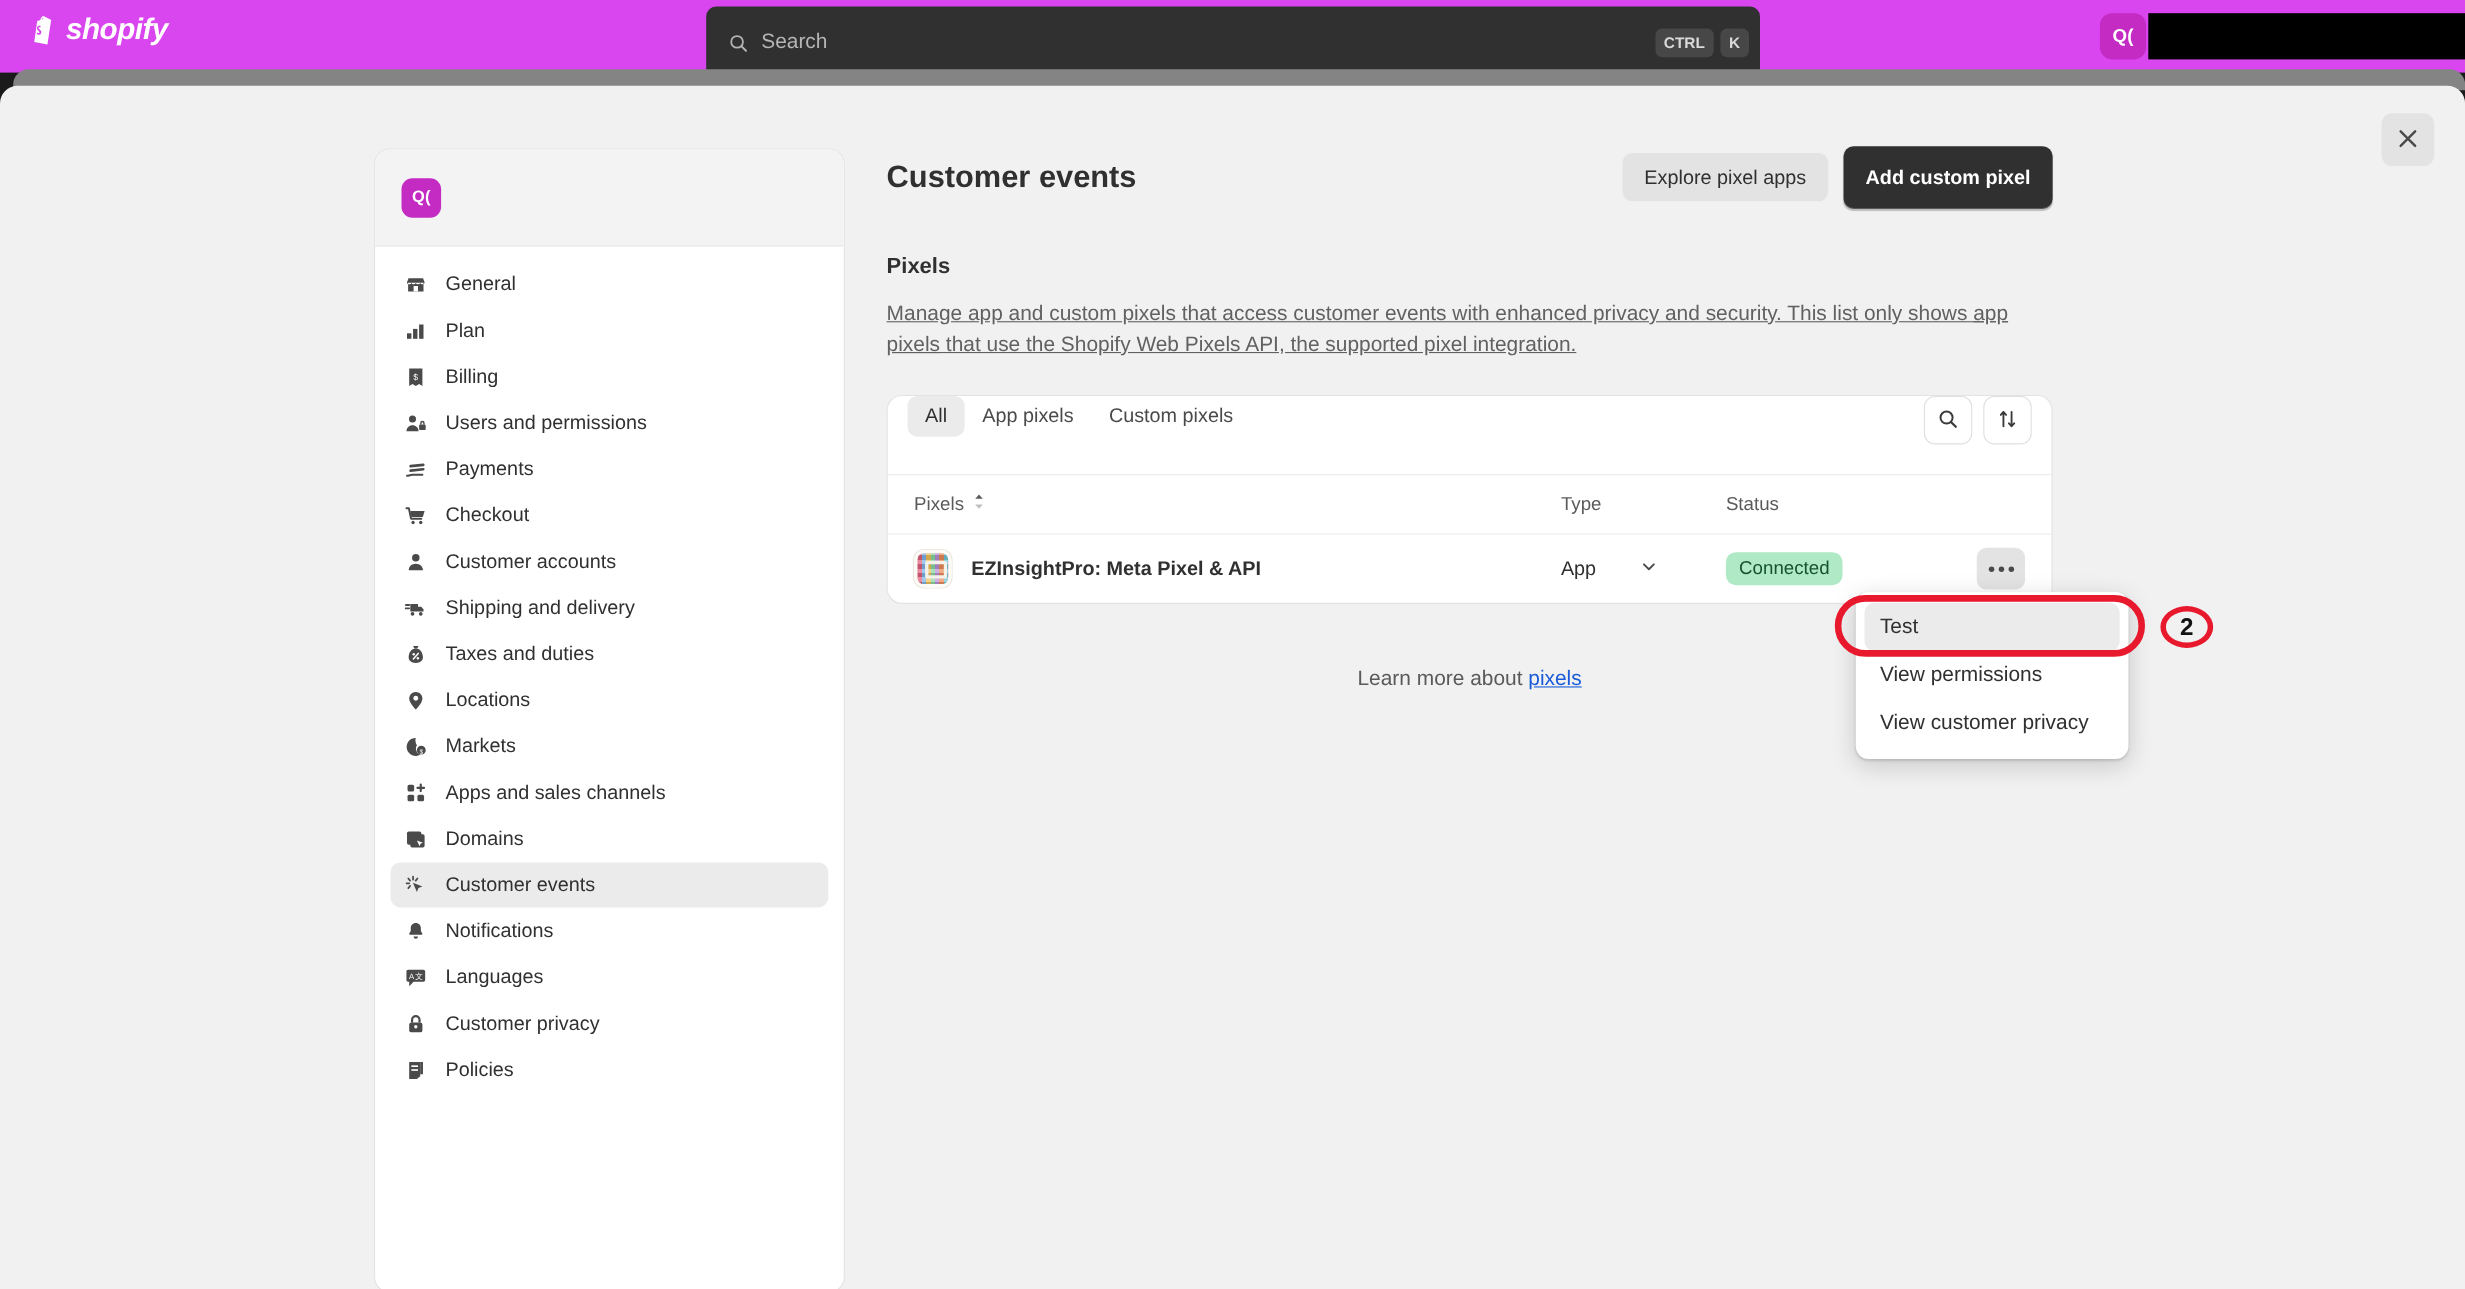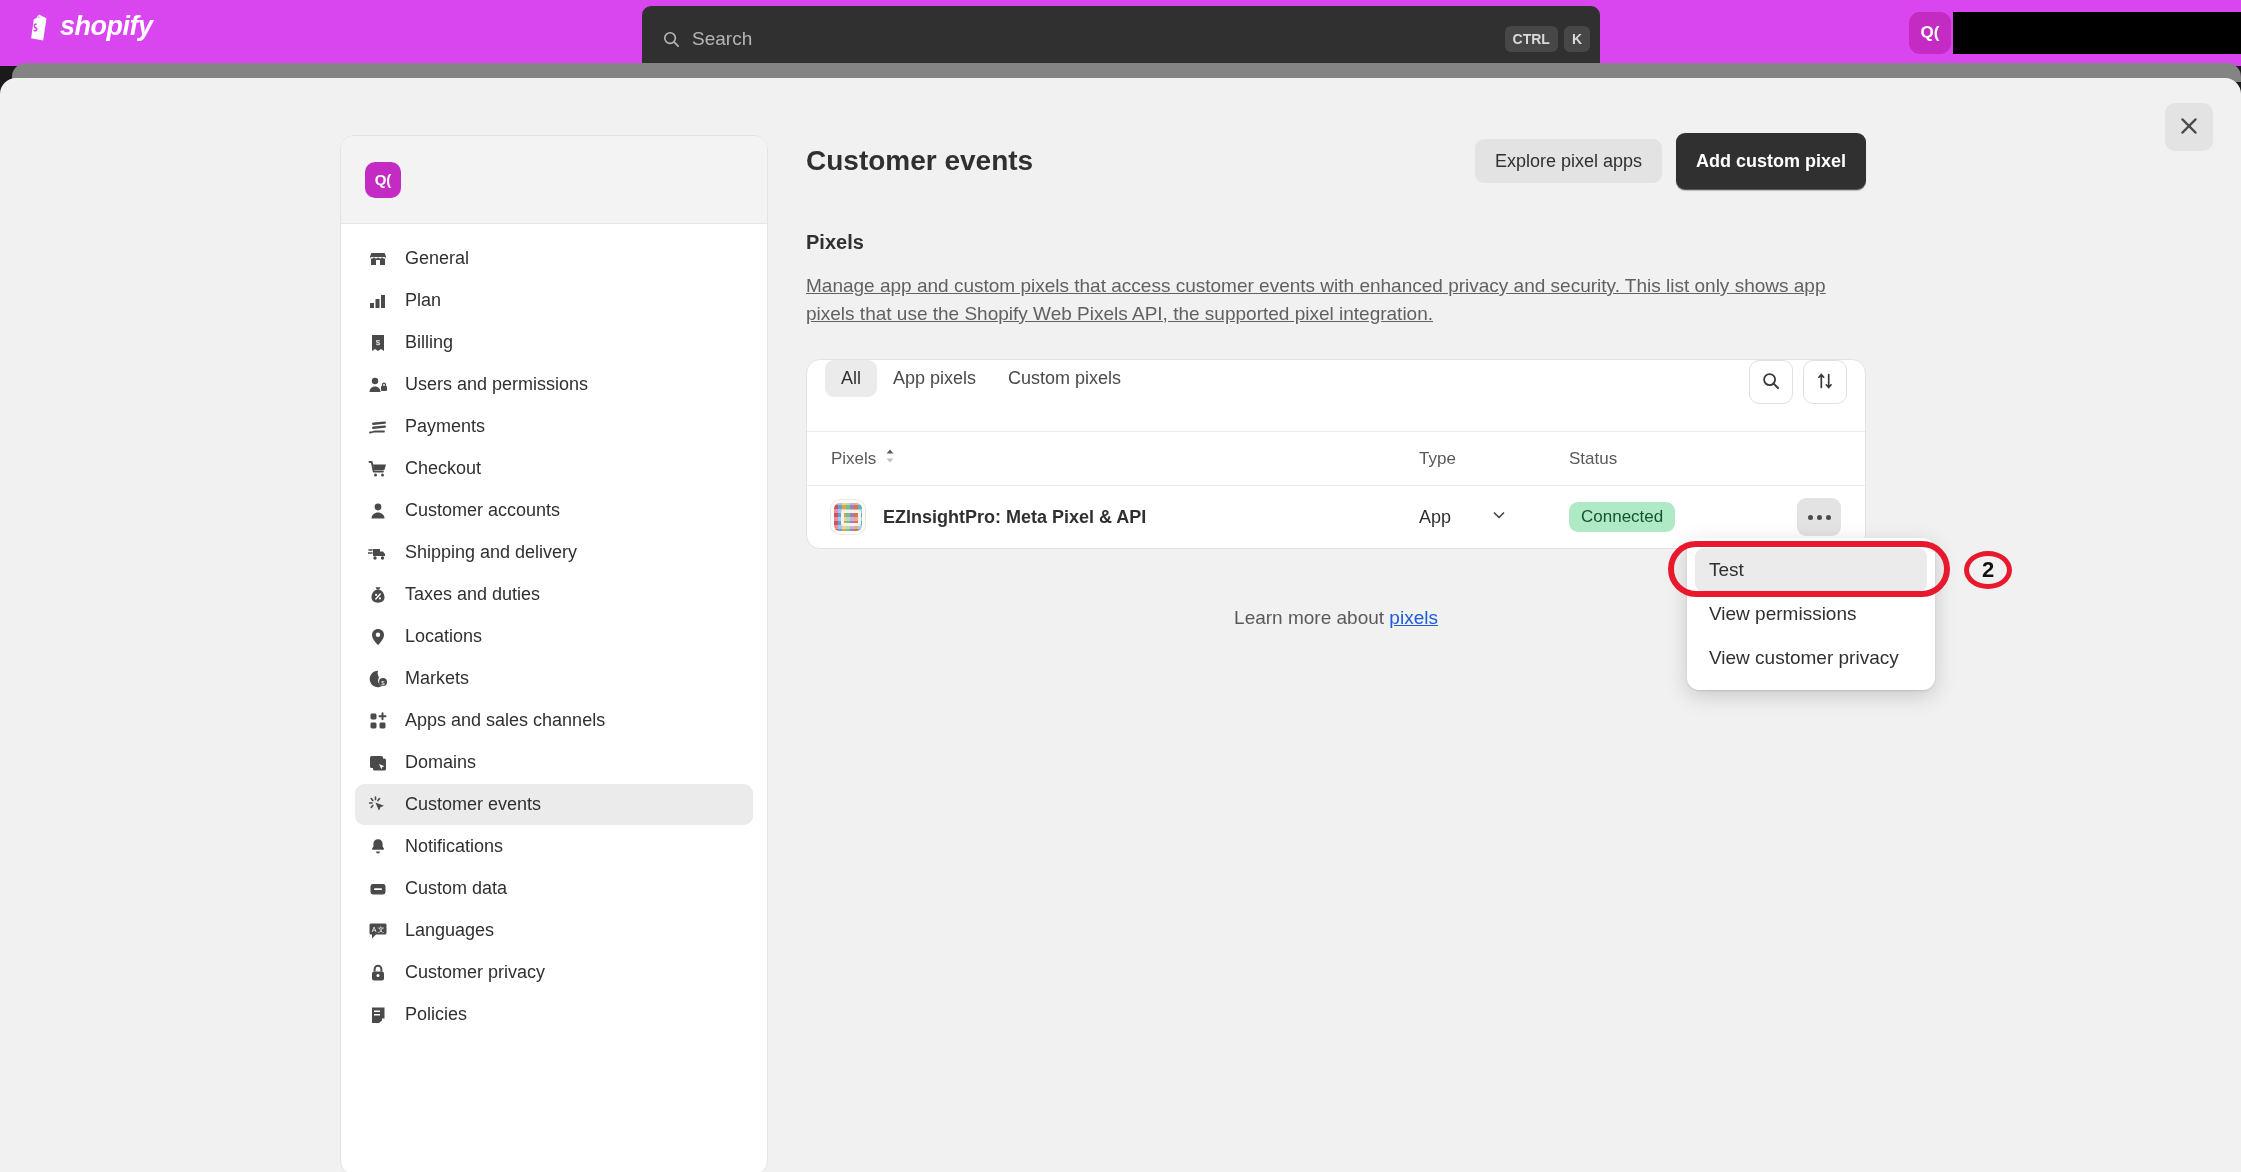--- a/index.html
+++ b/index.html
@@ -409,29 +409,20 @@
         <div class="navitem">
           <span class="nav-ico">
               <svg width="20" height="20" viewBox="0 0 20 20">
                 <path d="M10 2.2c-2.7 0-4.6 2.1-4.6 4.7v2.5l-1.3 2.2c-.3.5 0 1.1.6 1.1h10.6c.6 0 .9-.6.6-1.1l-1.3-2.2V6.9c0-2.6-1.9-4.7-4.6-4.7z" fill="#4a4a4a"></path>
                 <path d="M8 14.4a2 2 0 0 0 4 0z" fill="#4a4a4a"></path>
               </svg>
             </span>
           <span>Notifications</span>
         </div>
 
-        <div class="navitem">
-          <span class="nav-ico">
-              <svg width="20" height="20" viewBox="0 0 20 20">
-                <rect x="2.5" y="5" width="15" height="10.5" rx="2.4" fill="#4a4a4a"></rect>
-                <rect x="6" y="9.2" width="8" height="1.9" rx="0.9" fill="#fff"></rect>
-              </svg>
-            </span>
-          <span>Custom data</span>
-        </div>
 
         <div class="navitem">
           <span class="nav-ico">
               <svg width="20" height="20" viewBox="0 0 20 20">
                 <path d="M3 2.5h14c.8 0 1.5.7 1.5 1.5v8c0 .8-.7 1.5-1.5 1.5H8l-4 4v-4H3c-.8 0-1.5-.7-1.5-1.5V4c0-.8.7-1.5 1.5-1.5z" fill="#4a4a4a"></path>
                 <text x="6.2" y="11" font-size="7" fill="#fff" text-anchor="middle" font-family="Liberation Sans">A</text>
                 <text x="13" y="11" font-size="7" fill="#fff" text-anchor="middle" font-family="Liberation Sans">文</text>
               </svg>
             </span>
           <span>Languages</span>

